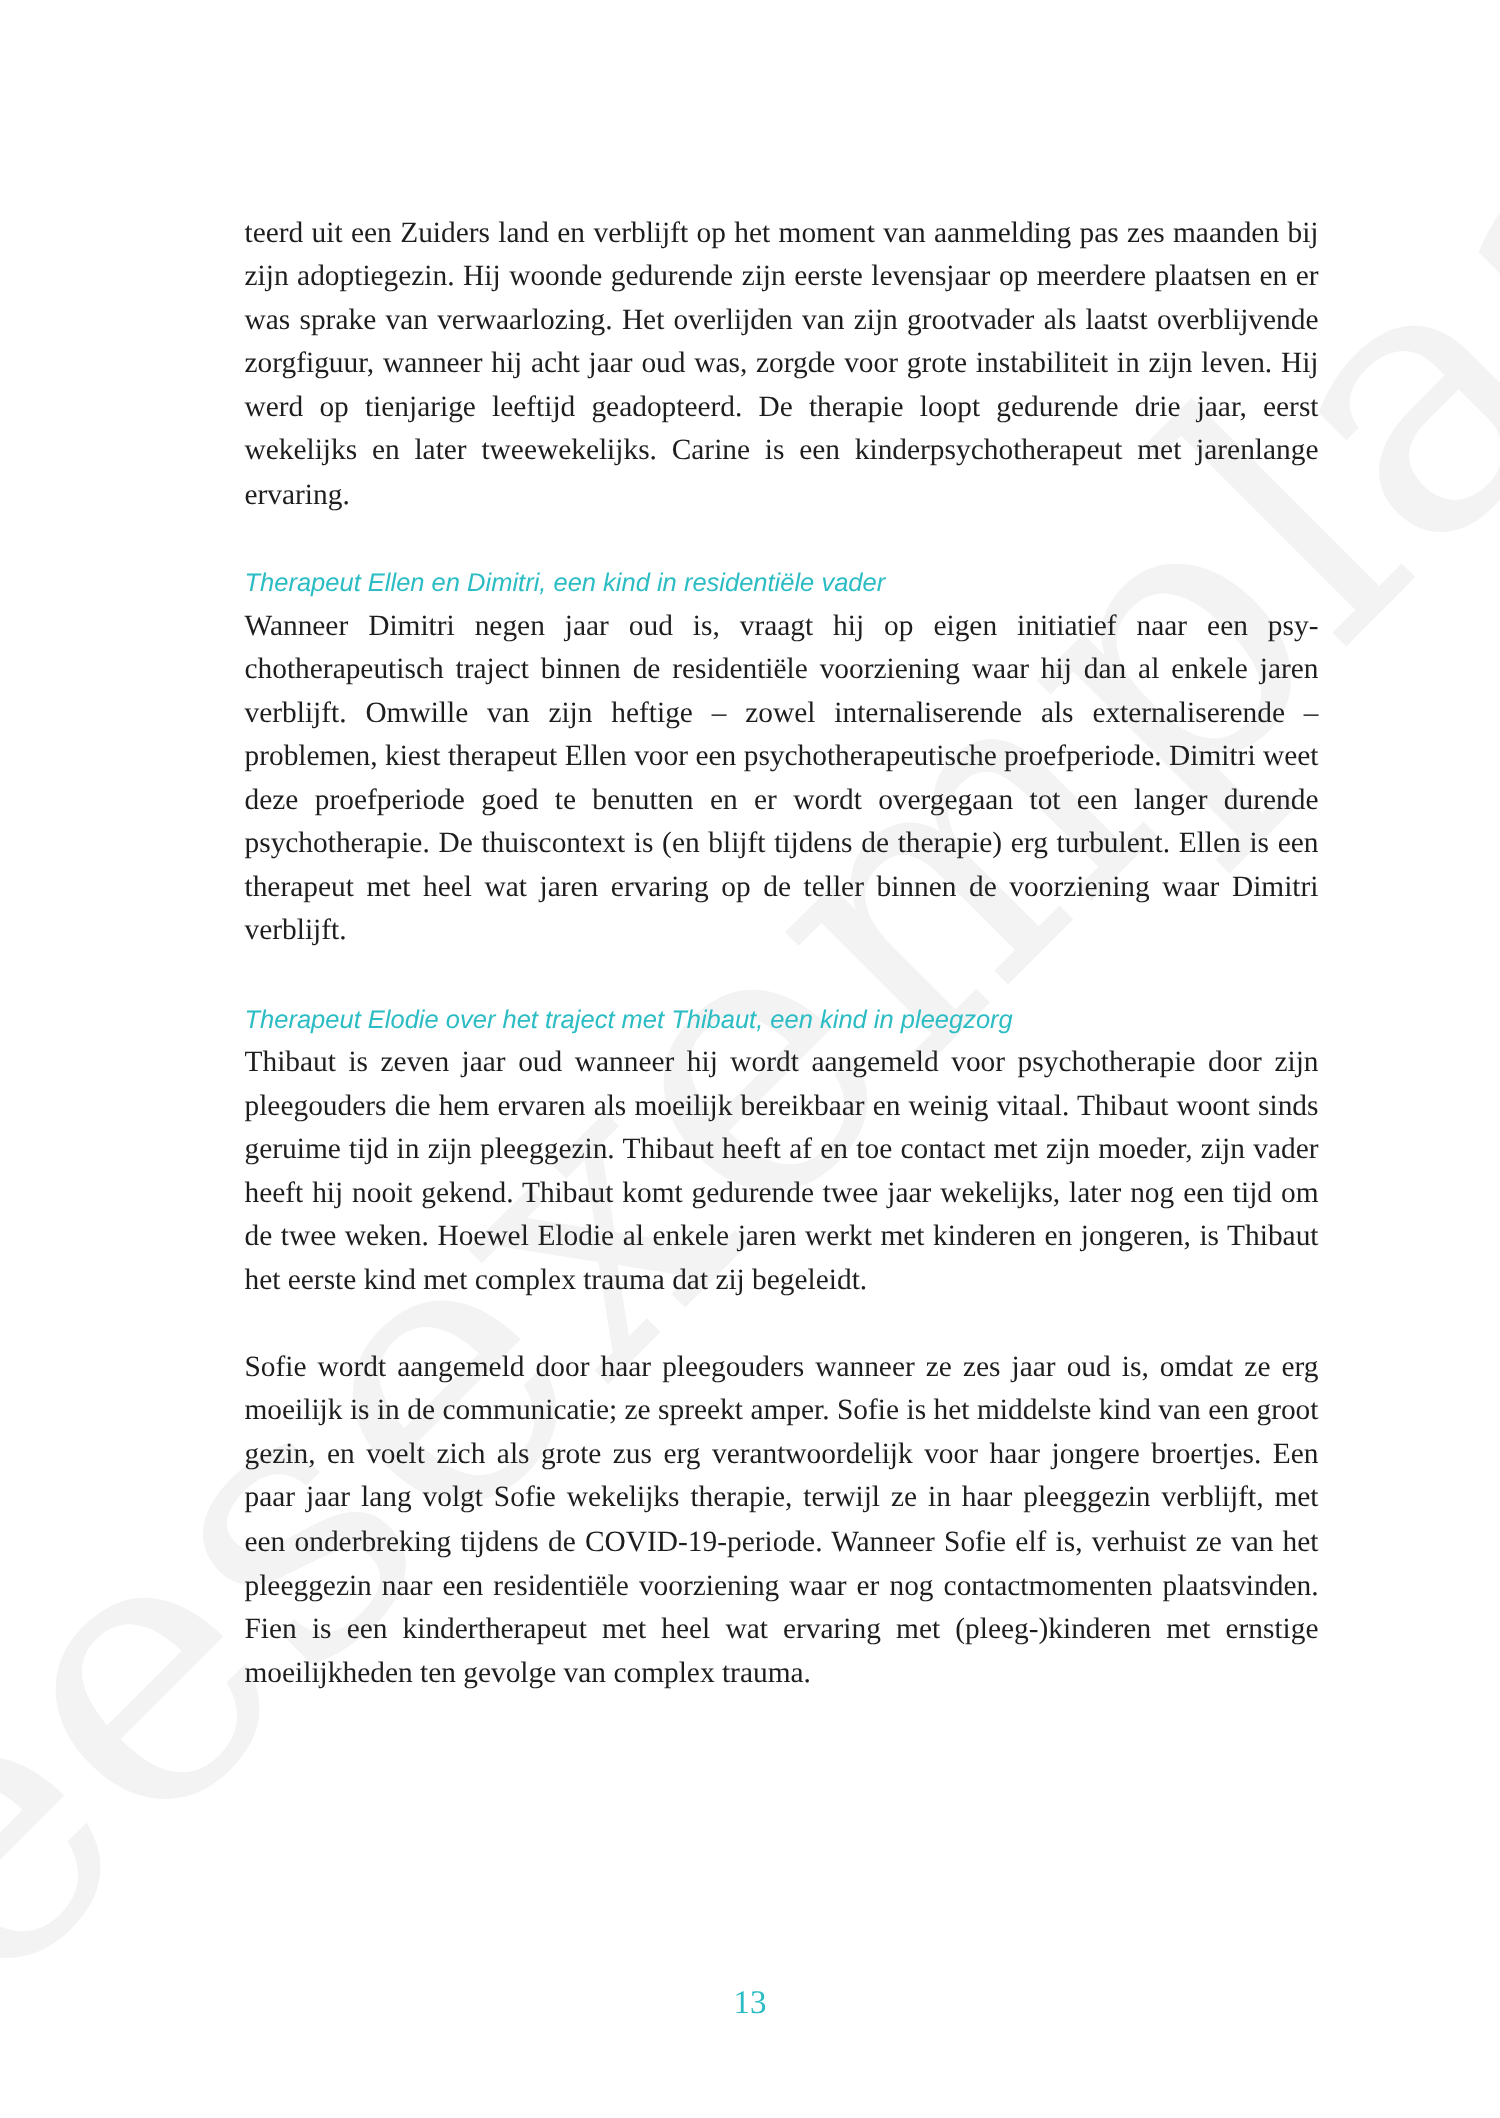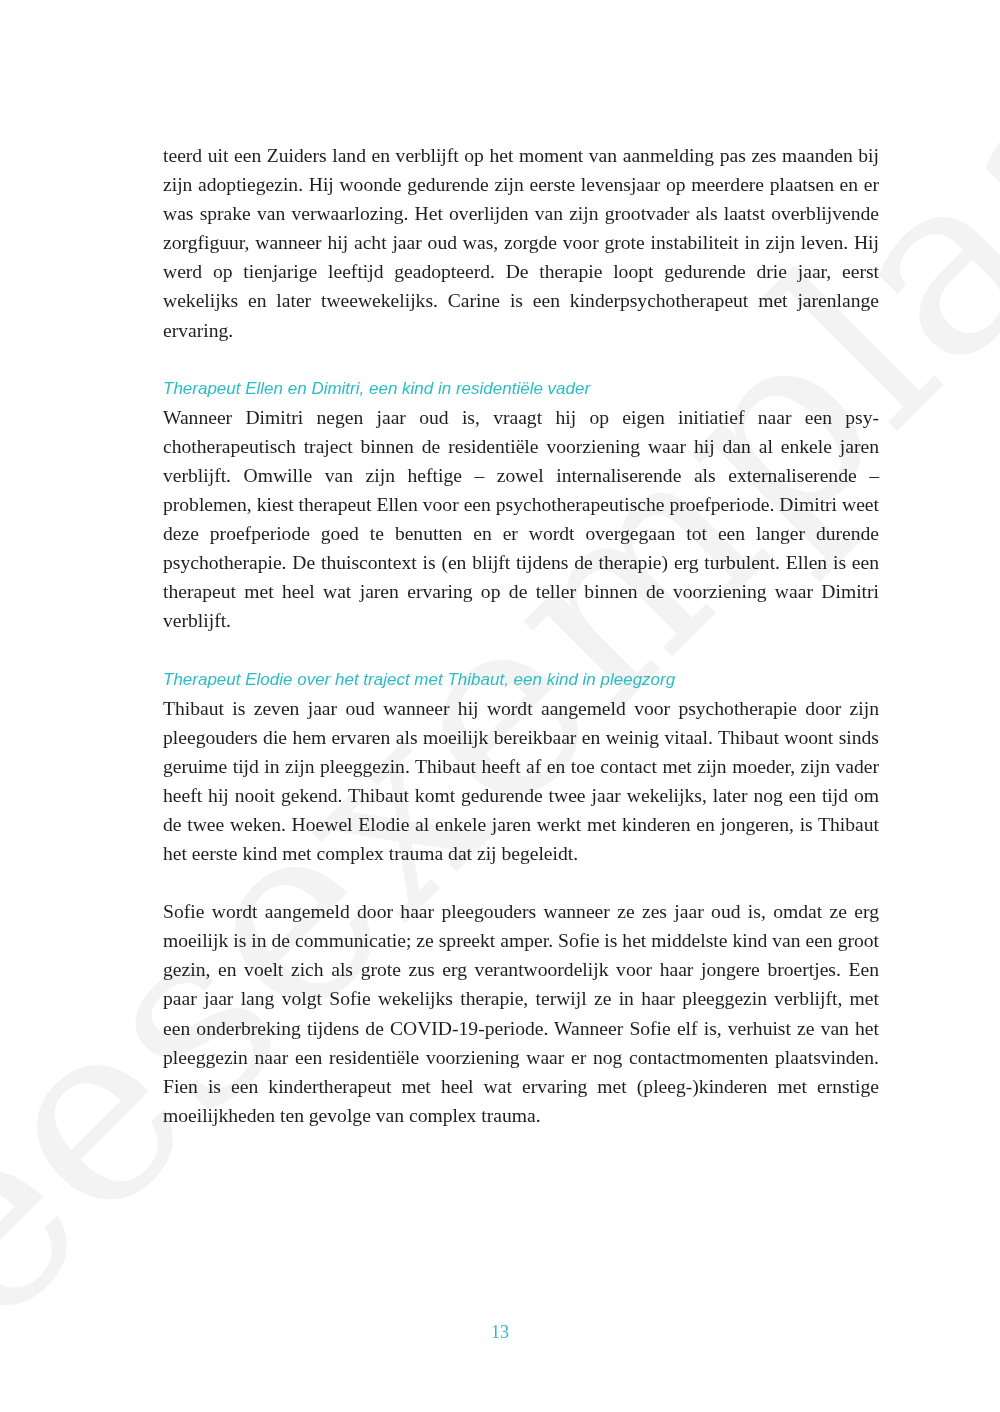--- a/index.html
+++ b/index.html
@@ -16,21 +16,21 @@
     font-family: "Liberation Serif", serif; font-size: 19.6px; line-height: 29.1px; color: #1e1e1e; margin-left: 20px;
   }
   .para { margin: 0; text-align: justify; hyphens: manual; }
   .section { margin-top: 29px; }
   .heading {
     margin: 0; font-family: "Liberation Sans", sans-serif; font-style: italic;
     font-size: 17px; line-height: 29.1px; color: #2bbcc4; font-weight: normal;
   }
   .page-number {
     position: absolute; left: 0; width: 1000px; top: 1322px; text-align: center;
-    font-family: "Liberation Serif", serif; font-size: 18px; color: #2bbcc4; z-index: 1;
+    font-family: "Liberation Serif", serif; font-size: 22px; color: #2bbcc4; z-index: 1;
   }
 </style>
 </head>
 <body>
 
 <div class="page">
   <div class="watermark">Leesexemplaar</div>
 
   <div class="content">
     <p class="para">teerd uit een Zuiders land en verblijft op het moment van aanmelding pas zes maanden bij zijn adoptiegezin. Hij woonde gedurende zijn eerste levensjaar op meerdere plaatsen en er was sprake van verwaarlozing. Het overlijden van zijn grootvader als laatst overblijvende zorgfiguur, wanneer hij acht jaar oud was, zorgde voor grote instabiliteit in zijn leven. Hij werd op tienjarige leeftijd ge­adopteerd. De therapie loopt gedurende drie jaar, eerst wekelijks en later twee­wekelijks. Carine is een kinderpsychotherapeut met jarenlange ervaring.</p>

